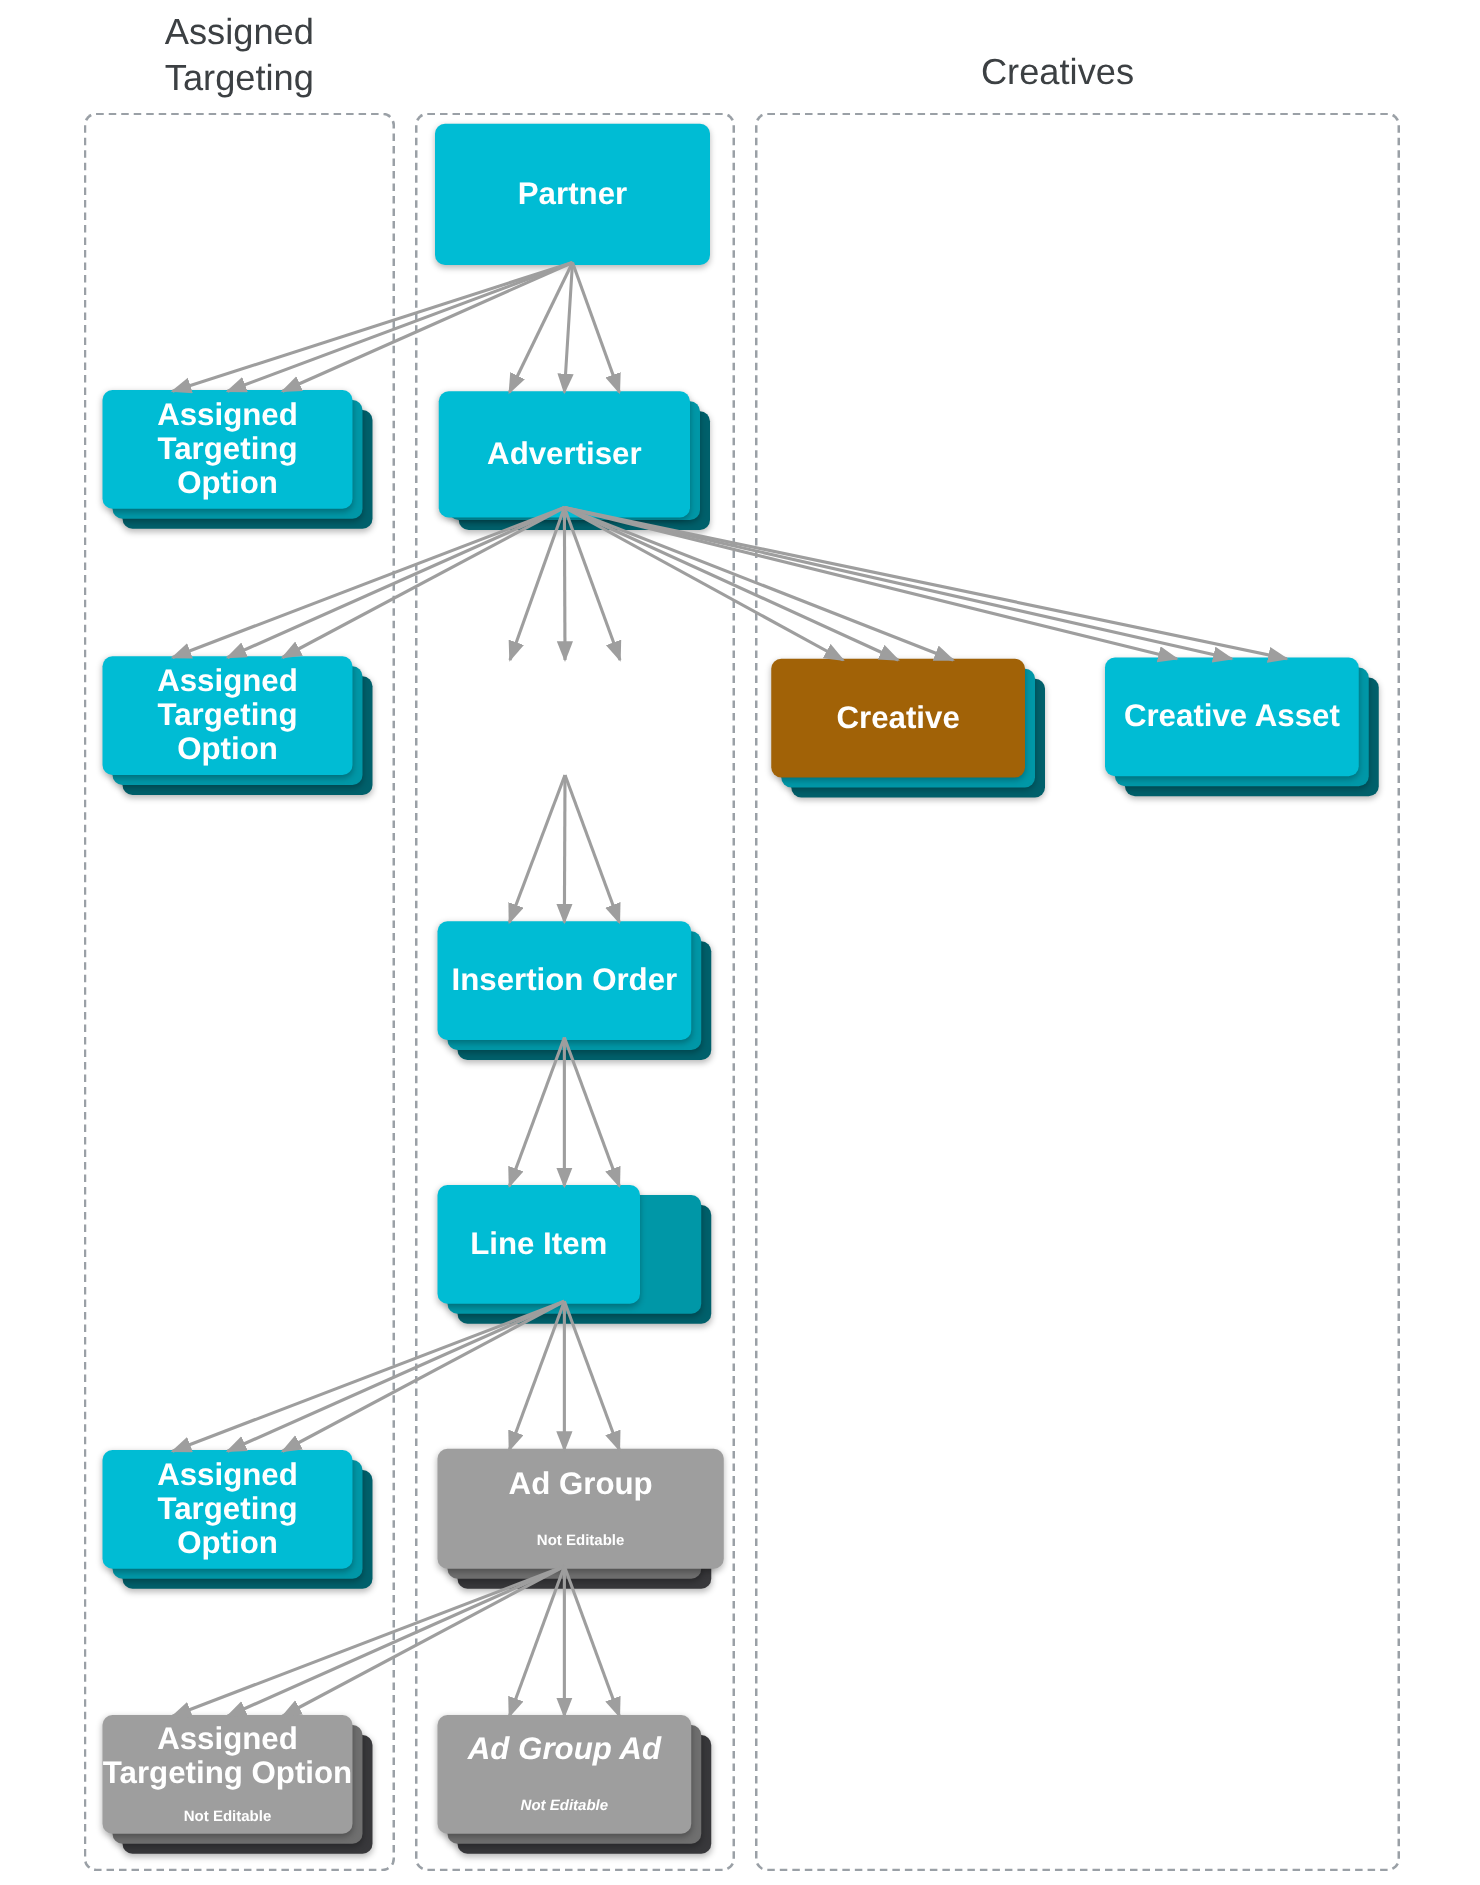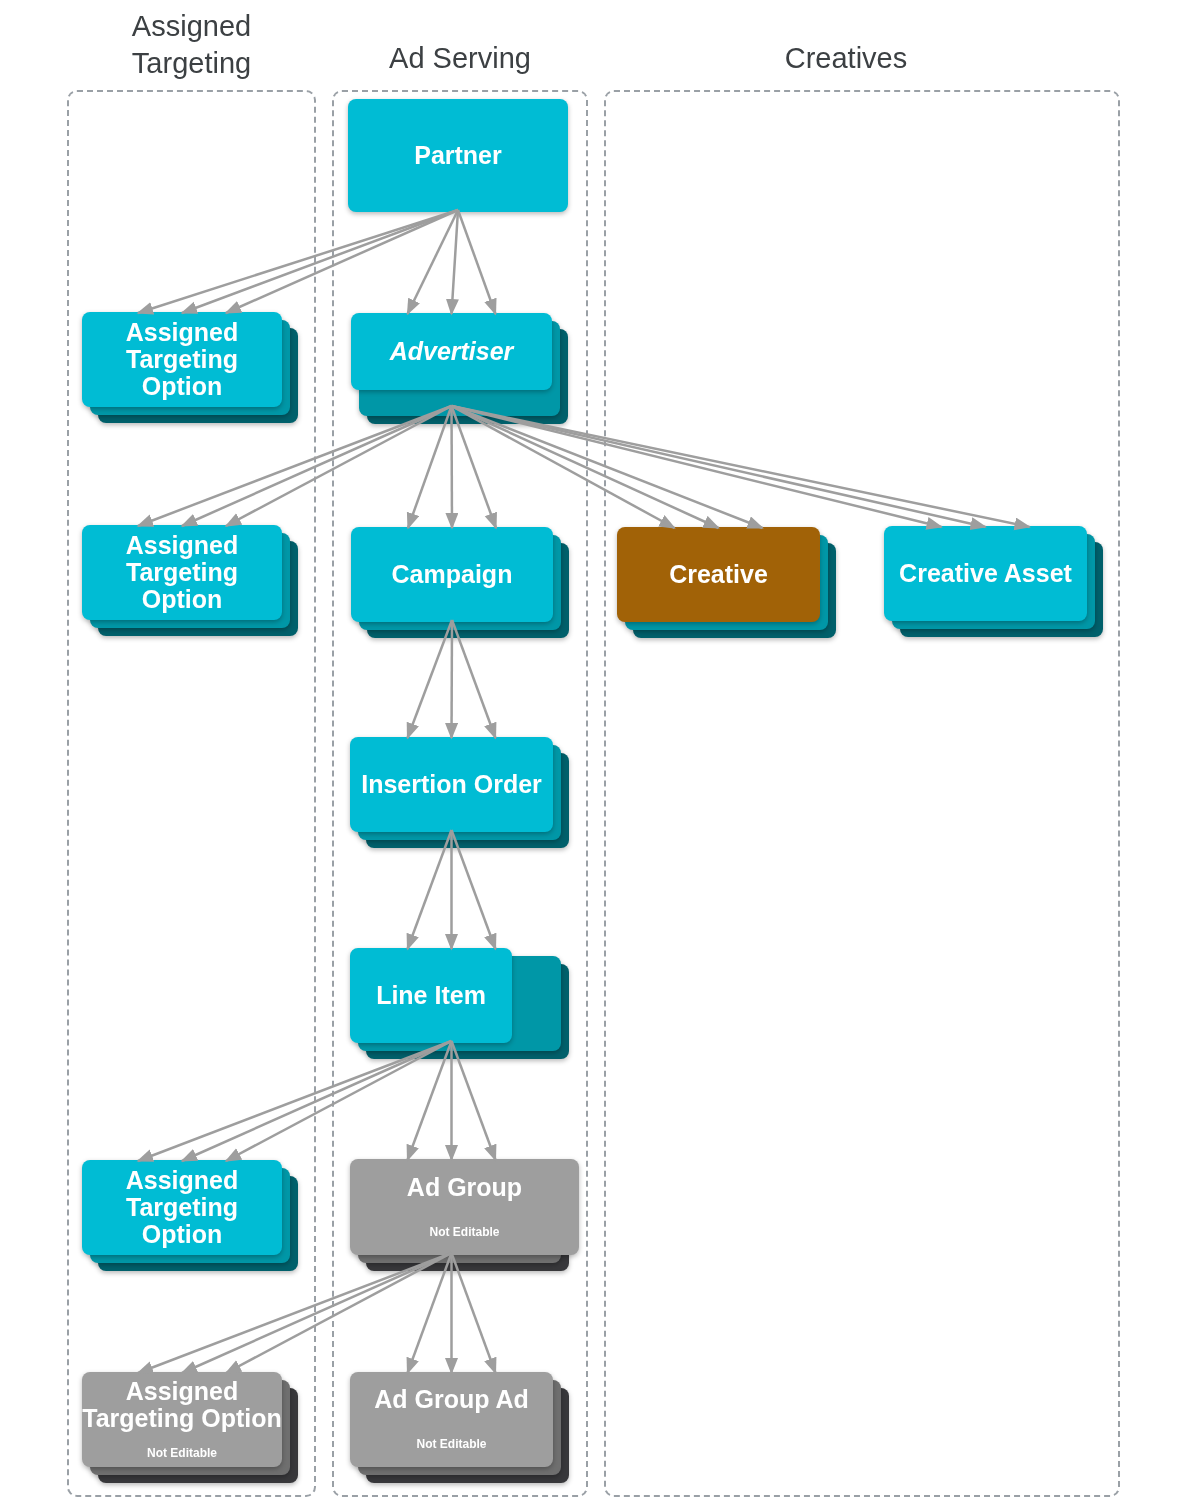--- a/index.html
+++ b/index.html
@@ -35,23 +35,20 @@
 </style>
 </head>
 <body>
 
 <div id="stage">
 
   <div class="col-header" style="left:67px; top:8px; width:249px;">
     <div>Assigned</div>
     <div>Targeting</div>
   </div>
-  <div class="col-header" style="left:332px; top:40px; width:256px;">
-    <div>Ad Serving</div>
-  </div>
   <div class="col-header" style="left:604px; top:40px; width:484px;">
     <div>Creatives</div>
   </div>
 
   <div class="col-frame" style="left: 67px; top: 90px; width: 245px; height: 1403px;"></div>
     <div class="col-frame" style="left: 332px; top: 90px; width: 252px; height: 1403px;"></div>
     <div class="col-frame" style="left: 604px; top: 90px; width: 512px; height: 1403px;"></div>
     <div class="node-wrap" style="left: 348px; top: 99px; width: 220px; height: 113px;">
       <div class="layer front" style="left: 0px; top: 0px; width: 220px; height: 113px; background: rgb(0, 188, 212);">
         <div class="node-label">
@@ -66,46 +63,37 @@
         <div class="node-label">
           <div>Assigned</div>
           <div>Targeting</div>
           <div>Option</div>
         </div>
       </div>
     </div>
     <div class="node-wrap" style="left: 351px; top: 313px; width: 201px; height: 95px;">
       <div class="layer" style="left: 16px; top: 16px; width: 201px; height: 95px; background: rgb(0, 96, 107);"></div>
       <div class="layer" style="left: 8px; top: 8px; width: 201px; height: 95px; background: rgb(0, 151, 167);"></div>
-      <div class="layer front" style="left: 0px; top: 0px; width: 201px; height: 77px; background: rgb(0, 188, 212); font-style: italic;">
+      <div class="layer front" style="left: 0px; top: 0px; width: 201px; height: 101px; background: rgb(0, 188, 212);">
         <div class="node-label">
           <div>Advertiser</div>
         </div>
       </div>
     </div>
     <div class="node-wrap" style="left: 82px; top: 525px; width: 200px; height: 95px;">
       <div class="layer" style="left: 16px; top: 16px; width: 200px; height: 95px; background: rgb(0, 96, 107);"></div>
       <div class="layer" style="left: 8px; top: 8px; width: 200px; height: 95px; background: rgb(0, 151, 167);"></div>
       <div class="layer front" style="left: 0px; top: 0px; width: 200px; height: 95px; background: rgb(0, 188, 212);">
         <div class="node-label">
           <div>Assigned</div>
           <div>Targeting</div>
           <div>Option</div>
         </div>
       </div>
     </div>
-    <div class="node-wrap" style="left: 351px; top: 527px; width: 202px; height: 95px;">
-      <div class="layer" style="left: 16px; top: 16px; width: 202px; height: 95px; background: rgb(0, 96, 107);"></div>
-      <div class="layer" style="left: 8px; top: 8px; width: 202px; height: 95px; background: rgb(0, 151, 167);"></div>
-      <div class="layer front" style="left: 0px; top: 0px; width: 202px; height: 95px; background: rgb(0, 188, 212);">
-        <div class="node-label">
-          <div>Campaign</div>
-        </div>
-      </div>
-    </div>
     <div class="node-wrap" style="left: 617px; top: 527px; width: 203px; height: 95px;">
       <div class="layer" style="left: 16px; top: 16px; width: 203px; height: 95px; background: rgb(0, 96, 107);"></div>
       <div class="layer" style="left: 8px; top: 8px; width: 203px; height: 95px; background: rgb(0, 151, 167);"></div>
       <div class="layer front" style="left: 0px; top: 0px; width: 203px; height: 95px; background: #a16207;">
         <div class="node-label">
           <div>Creative</div>
         </div>
       </div>
     </div>
     <div class="node-wrap" style="left: 884px; top: 526px; width: 169px; height: 95px; text-decoration: underline;">
@@ -163,21 +151,21 @@
         <div class="node-label">
           <div>Assigned</div>
           <div>Targeting Option</div>
         </div>
         <div class="node-sub tight">Not Editable</div>
       </div>
     </div>
     <div class="node-wrap" style="left: 350px; top: 1372px; width: 203px; height: 95px;">
       <div class="layer" style="left: 16px; top: 16px; width: 203px; height: 95px; background: rgb(56, 56, 59);"></div>
       <div class="layer" style="left: 8px; top: 8px; width: 203px; height: 95px; background: rgb(111, 111, 111);"></div>
-      <div class="layer front has-sub" style="left: 0px; top: 0px; width: 203px; height: 95px; background: rgb(158, 158, 158);">
+      <div class="layer front has-sub" style="left: 0px; top: 0px; width: 203px; height: 95px; background: rgb(158, 158, 158); font-style: italic;">
         <div class="node-label">
           <div>Ad Group Ad</div>
         </div>
         <div class="node-sub">Not Editable</div>
       </div>
     </div>
     <svg id="edges" width="1184" height="1508" viewBox="0 0 1184 1508">
     <defs>
       <marker id="arrowhead" markerWidth="7" markerHeight="6" refX="6" refY="2.6" orient="auto" markerUnits="strokeWidth">
         <path d="M0,0 L6.6,2.6 L0,5.2 Z" fill="#9E9E9E"></path>

